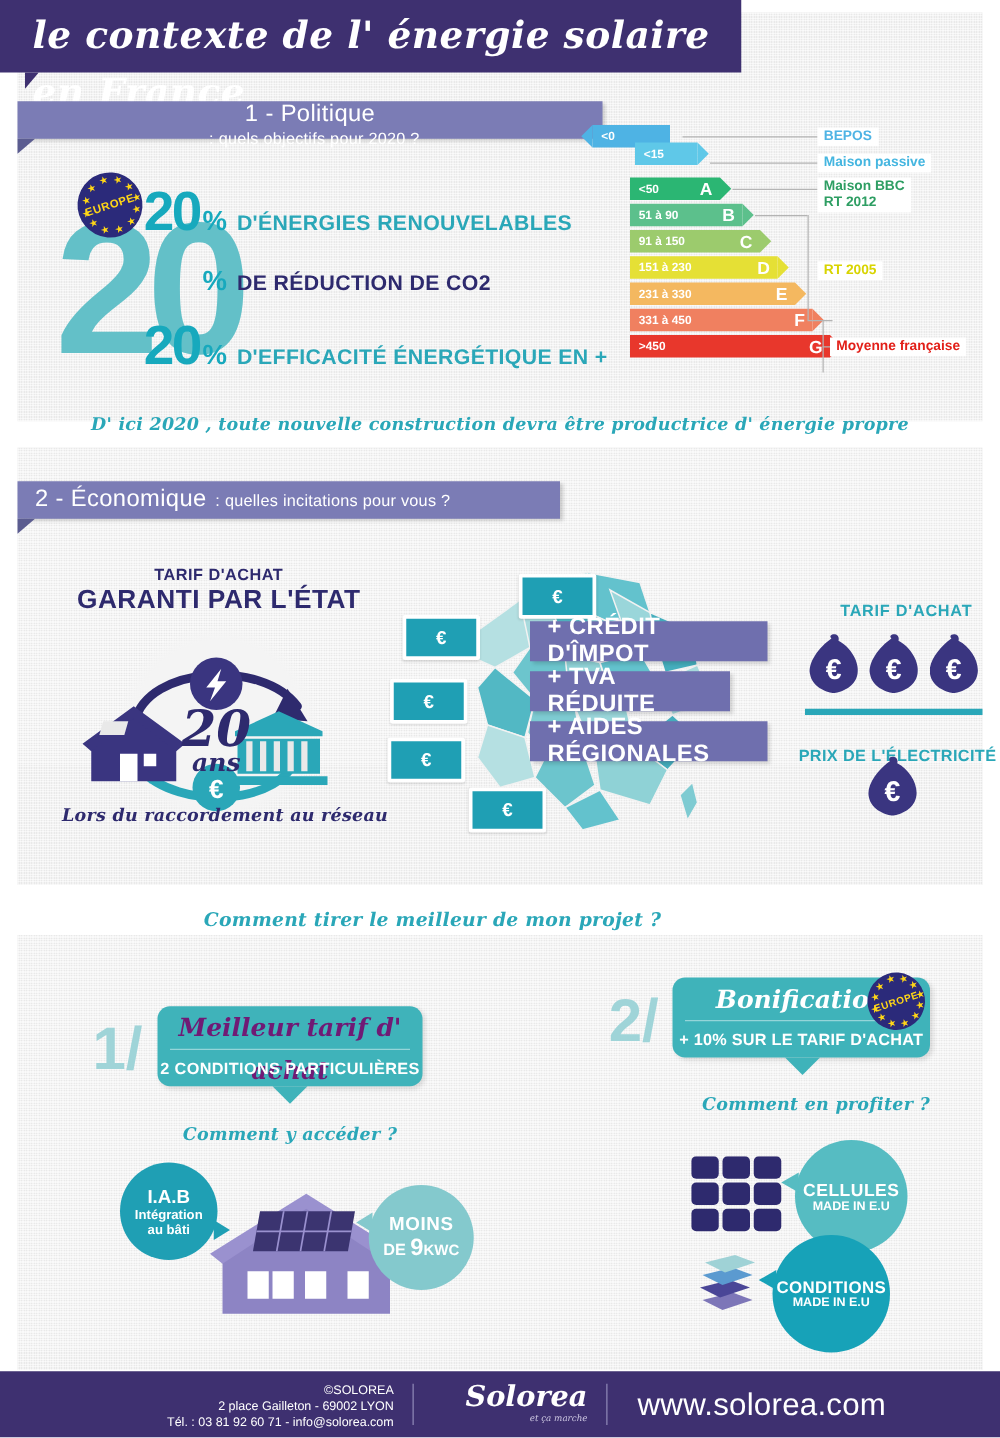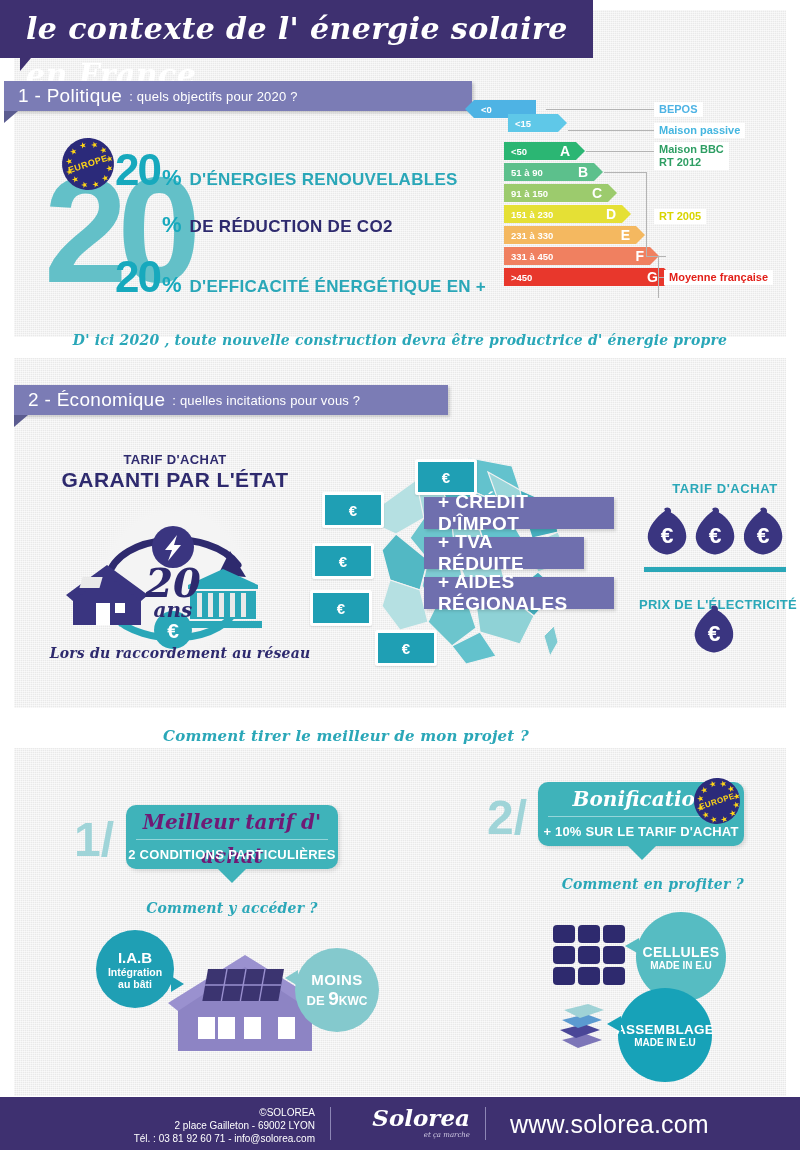--- a/index.html
+++ b/index.html
@@ -95,21 +95,21 @@
 
 <div class="panel" style="left:14px;top:10px;width:772px;height:327px;"></div>
 <div class="panel" style="left:14px;top:358px;width:772px;height:350px;"></div>
 <div class="panel" style="left:14px;top:748px;width:772px;height:348px;"></div>
 
 <div id="title-banner">
   <div id="title-text">le contexte de l' énergie solaire en France</div>
   <div class="tip"></div>
 </div>
 
-<div class="sec-head" style="left:4px;top:81px;width:468px;">
+<div class="sec-head" style="left:14px;top:81px;width:468px;flex-direction:column;">
   <span class="sec-num">1 - Politique</span>
   <span class="sec-sub">: quels objectifs pour 2020 ?</span>
   <span class="tail"></span>
 </div>
 
 <div id="big20">20</div>
 
 <div class="eu-badge" style="left:62px;top:138px;width:52px;height:52px;">
   <span>EUROPE</span>
   <span class="eu-stars">
@@ -421,21 +421,21 @@
       </g>
     <g>
         <path d="M6,20 L30,14 L46,20 L22,28 Z" fill="#5b9ad0"></path>
       </g>
     <g>
         <path d="M8,10 L32,4 L48,10 L24,18 Z" fill="#9fd2d6"></path>
       </g>
   </svg></div>
 
 <div class="rbub" style="left:618px;top:988px;width:94px;height:94px;background:#17a2b8;">
-  <div style="font-size:13.5px;font-weight:bold;letter-spacing:.3px;">ASSEMBLAGE</div>
+  <div style="font-size:13.5px;font-weight:bold;letter-spacing:.3px;">CONDITIONS</div>
   <div style="font-size:10px;font-weight:bold;">MADE IN E.U</div>
   <div class="ptr" style="left:-11px;top:28px;border-top:8px solid transparent;border-bottom:8px solid transparent;border-right:14px solid #17a2b8;"></div>
 </div>
 
 <div id="footer">
   <div style="position:absolute;left:40px;top:9px;width:275px;text-align:right;color:#fff;font-size:10px;line-height:13px;">
     <div>©SOLOREA</div>
     <div>2 place Gailleton - 69002 LYON</div>
     <div>Tél. : 03 81 92 60 71 - info@solorea.com</div>
   </div>

